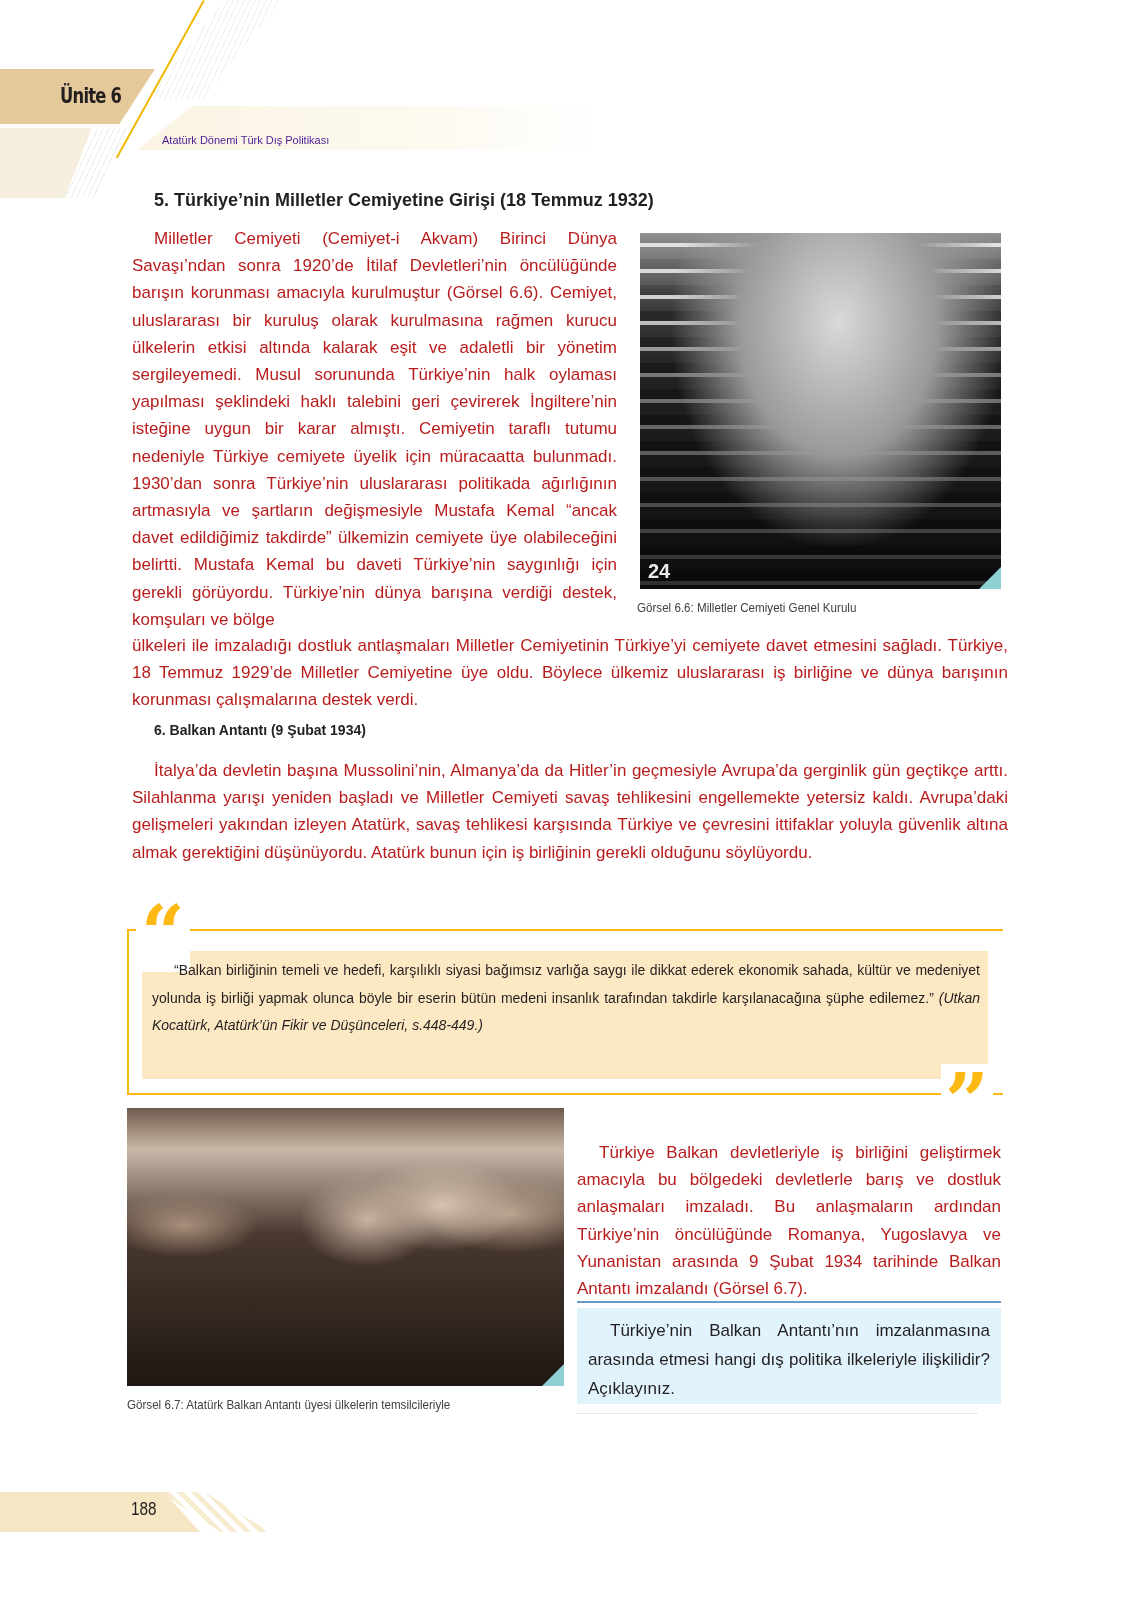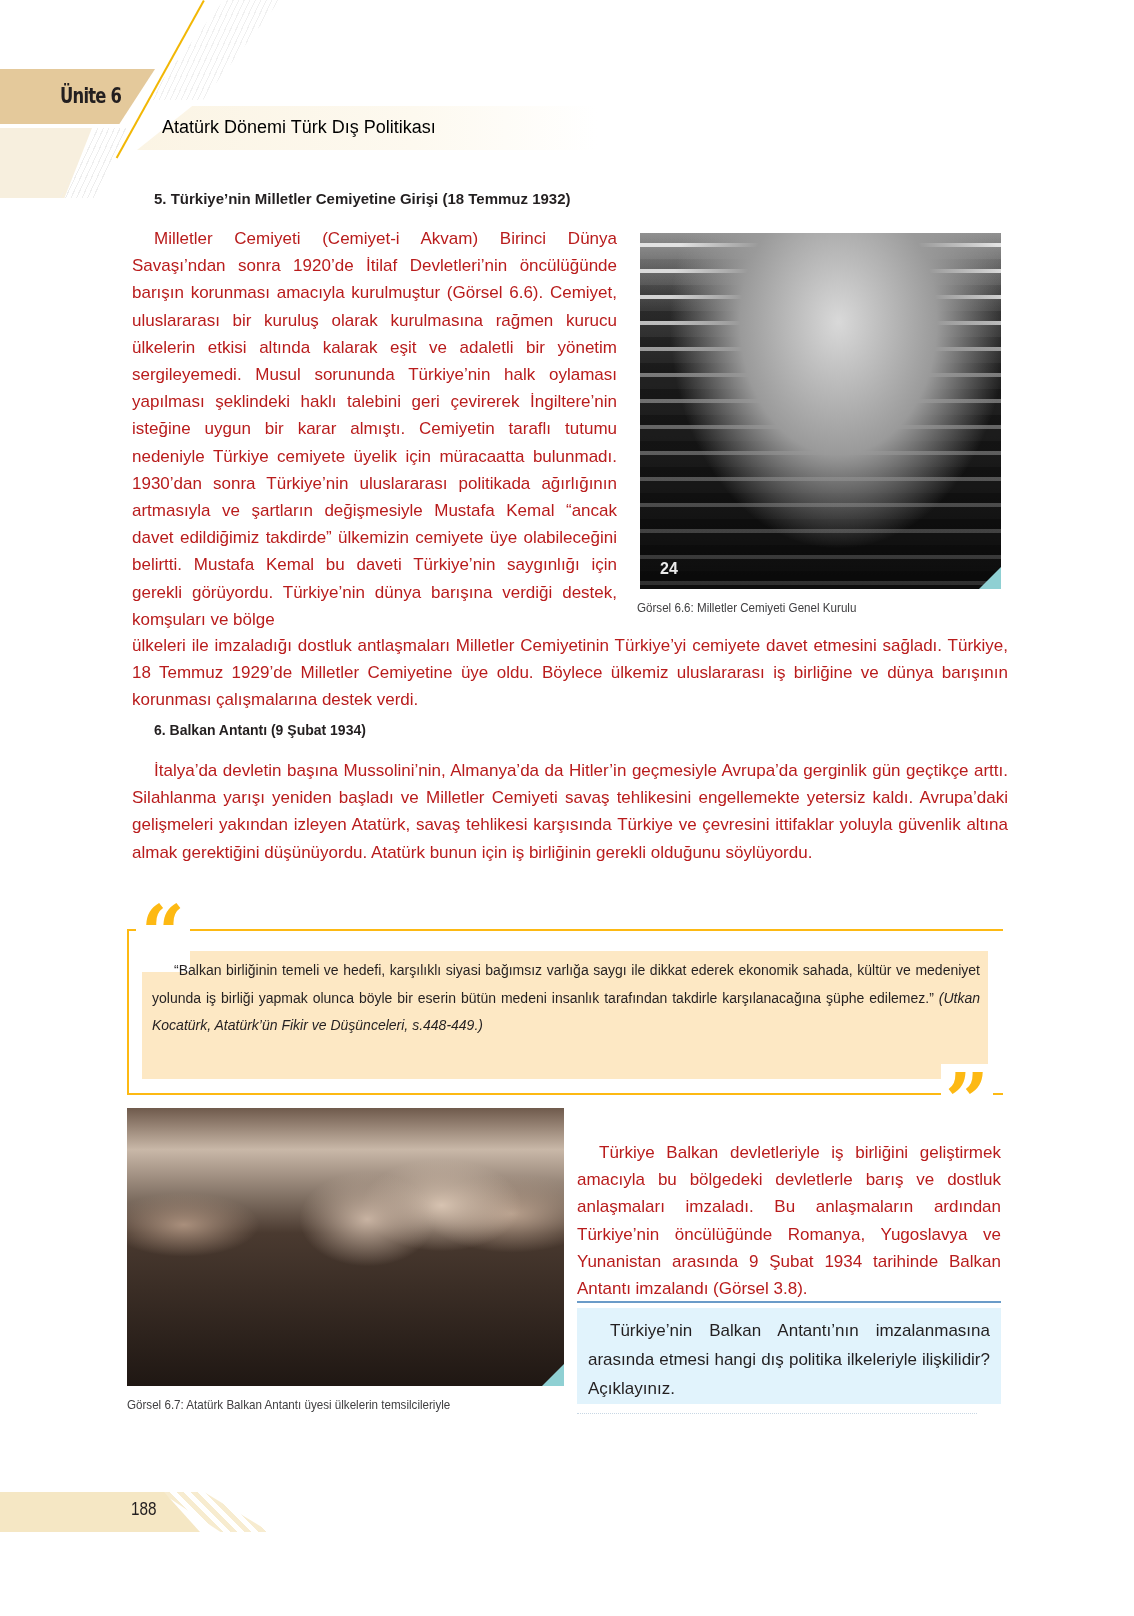--- a/index.html
+++ b/index.html
@@ -41,26 +41,26 @@
     left: 108px; top: 0; width: 2px; height: 180px;
     background: #f2b705;
     transform-origin: top left; transform: translateX(95px) rotate(29deg);
   }
   .subtitle-band {
     left: 137px; top: 106px; width: 460px; height: 44px;
     background: linear-gradient(90deg, #fbf4e4 0%, #fdf9ef 60%, rgba(255,255,255,0) 100%);
     clip-path: polygon(12% 0, 100% 0, 100% 100%, 0 100%);
   }
   .subtitle {
-    left: 162px; top: 117px; font-size: 18px; color: #000000;
+    left: 162px; top: 134px; font-size: 11px; color: #4c1d95;
   }
 
   
   .heading {
-    font-weight: bold; font-size: 15px; color: #231f20;
+    font-weight: bold; font-size: 18px; color: #231f20;
   }
   .para {
     font-size: 17px; line-height: 27.2px; color: #b91c1c;
     text-align: justify;
   }
   .indent { text-indent: 22px; }
   .narrow { font-family: "Liberation Sans Narrow", "Liberation Sans", sans-serif; }
 
   .p1 { left: 132px; top: 225px; width: 485px; }
   .p1b { left: 132px; top: 632px; width: 876px; }
@@ -73,21 +73,21 @@
       linear-gradient(180deg, #bdbdbd 0%, #4a4a4a 40%, #1c1c1c 100%);
     background-blend-mode: normal, overlay, normal;
     filter: grayscale(1);
   }
   .photo-corner {
     width: 0; height: 0;
     border-style: solid; border-width: 0 0 22px 22px;
     border-color: transparent transparent #8fd0d3 transparent;
   }
   .photo-badge {
-    left: 648px; top: 560px; color: #eaeaea; font-size: 16px; font-weight: bold; margin-left: 12px;
+    left: 648px; top: 560px; color: #eaeaea; font-size: 20px; font-weight: bold;
   }
   .caption {
     font-size: 13.5px; color: #414042;
     font-family: "Liberation Sans Narrow", "Liberation Sans", sans-serif;
     transform: scaleX(0.86); transform-origin: left top;
   }
 
   
   .quote-frame {
     left: 127px; top: 929px; width: 874px; height: 162px;
@@ -192,21 +192,21 @@
 <div class="abs quote-close">”</div>
 <div class="abs quote-text narrow">
   <span style="padding-left:22px;">“Balkan birliğinin temeli ve hedefi, karşılıklı siyasi bağımsız varlığa saygı ile dikkat ederek ekonomik sahada, kültür ve medeniyet yolunda iş birliği yapmak olunca böyle bir eserin bütün medeni insanlık tarafından takdirle karşılanacağına şüphe edilemez.”</span>
   <i>(Utkan Kocatürk, Atatürk’ün Fikir ve Düşünceleri, s.448-449.)</i>
 </div>
 
 <div class="abs photo2"></div>
 <div class="abs photo-corner" style="left:542px; top:1364px;"></div>
 <div class="abs caption" style="left:127px; top:1397px;">Görsel 6.7: Atatürk Balkan Antantı üyesi ülkelerin temsilcileriyle</div>
 
-<div class="abs para indent p2">Türkiye Balkan devletleriyle iş birliğini geliştirmek amacıyla bu bölgedeki devletlerle barış ve dostluk anlaşmaları imzaladı. Bu anlaşmaların ardından Türkiye’nin öncülüğünde Romanya, Yugoslavya ve Yunanistan arasında 9 Şubat 1934 tarihinde Balkan Antantı imzalandı (Görsel 3.8).</div>
+<div class="abs para indent p2">Türkiye Balkan devletleriyle iş birliğini geliştirmek amacıyla bu bölgedeki devletlerle barış ve dostluk anlaşmaları imzaladı. Bu anlaşmaların ardından Türkiye’nin öncülüğünde Romanya, Yugoslavya ve Yunanistan arasında 9 Şubat 1934 tarihinde Balkan Antantı imzalandı (Görsel 6.7).</div>
 <div class="abs blue-line"></div>
 <div class="abs question-box"></div>
 <div class="abs question-text indent">Türkiye’nin Balkan Antantı’nın imzalanmasına arasında etmesi hangi dış politika ilkeleriyle ilişkilidir? Açıklayınız.</div>
 <div class="abs dotted-line"></div>
 
 <div class="abs page-bar"></div>
 <div class="abs page-stripes"></div>
 <div class="abs page-number">188</div>
 
 </body></html>

